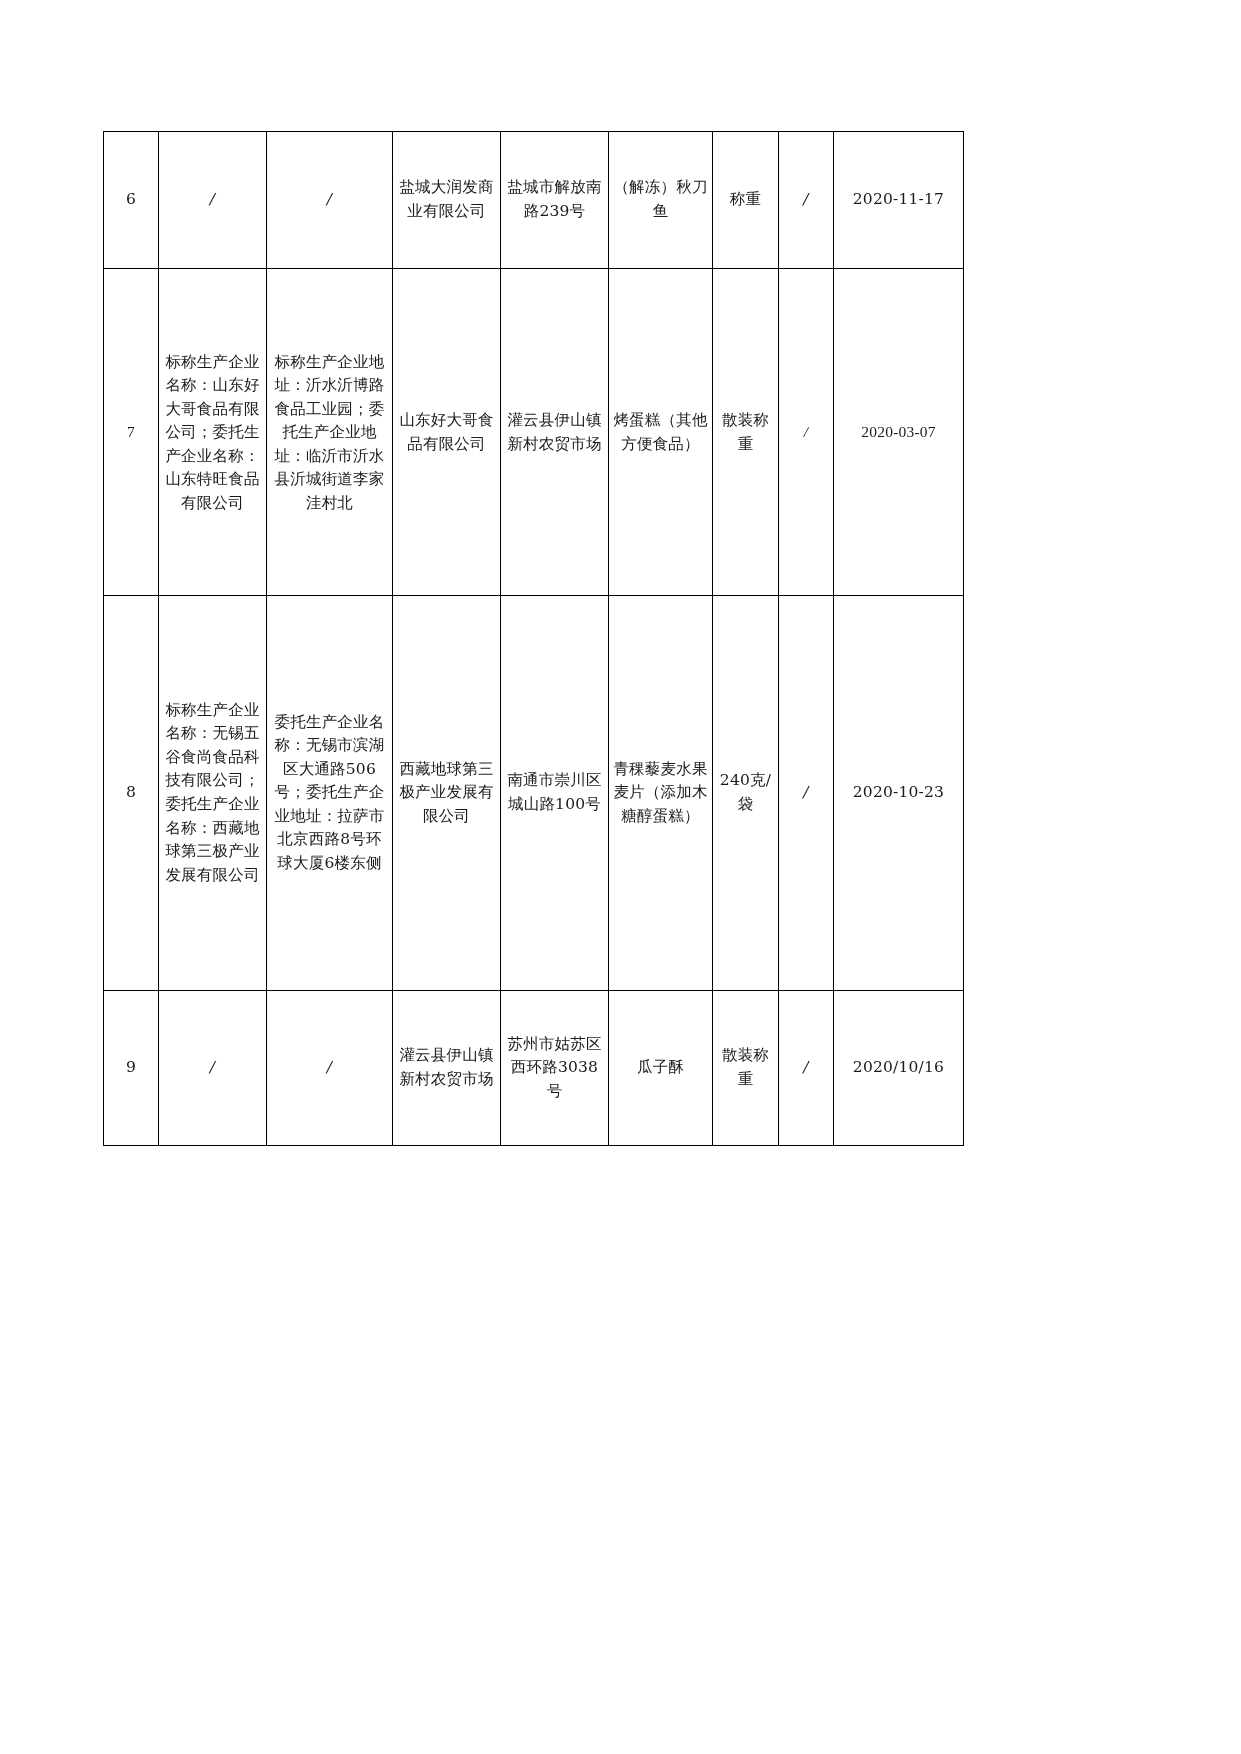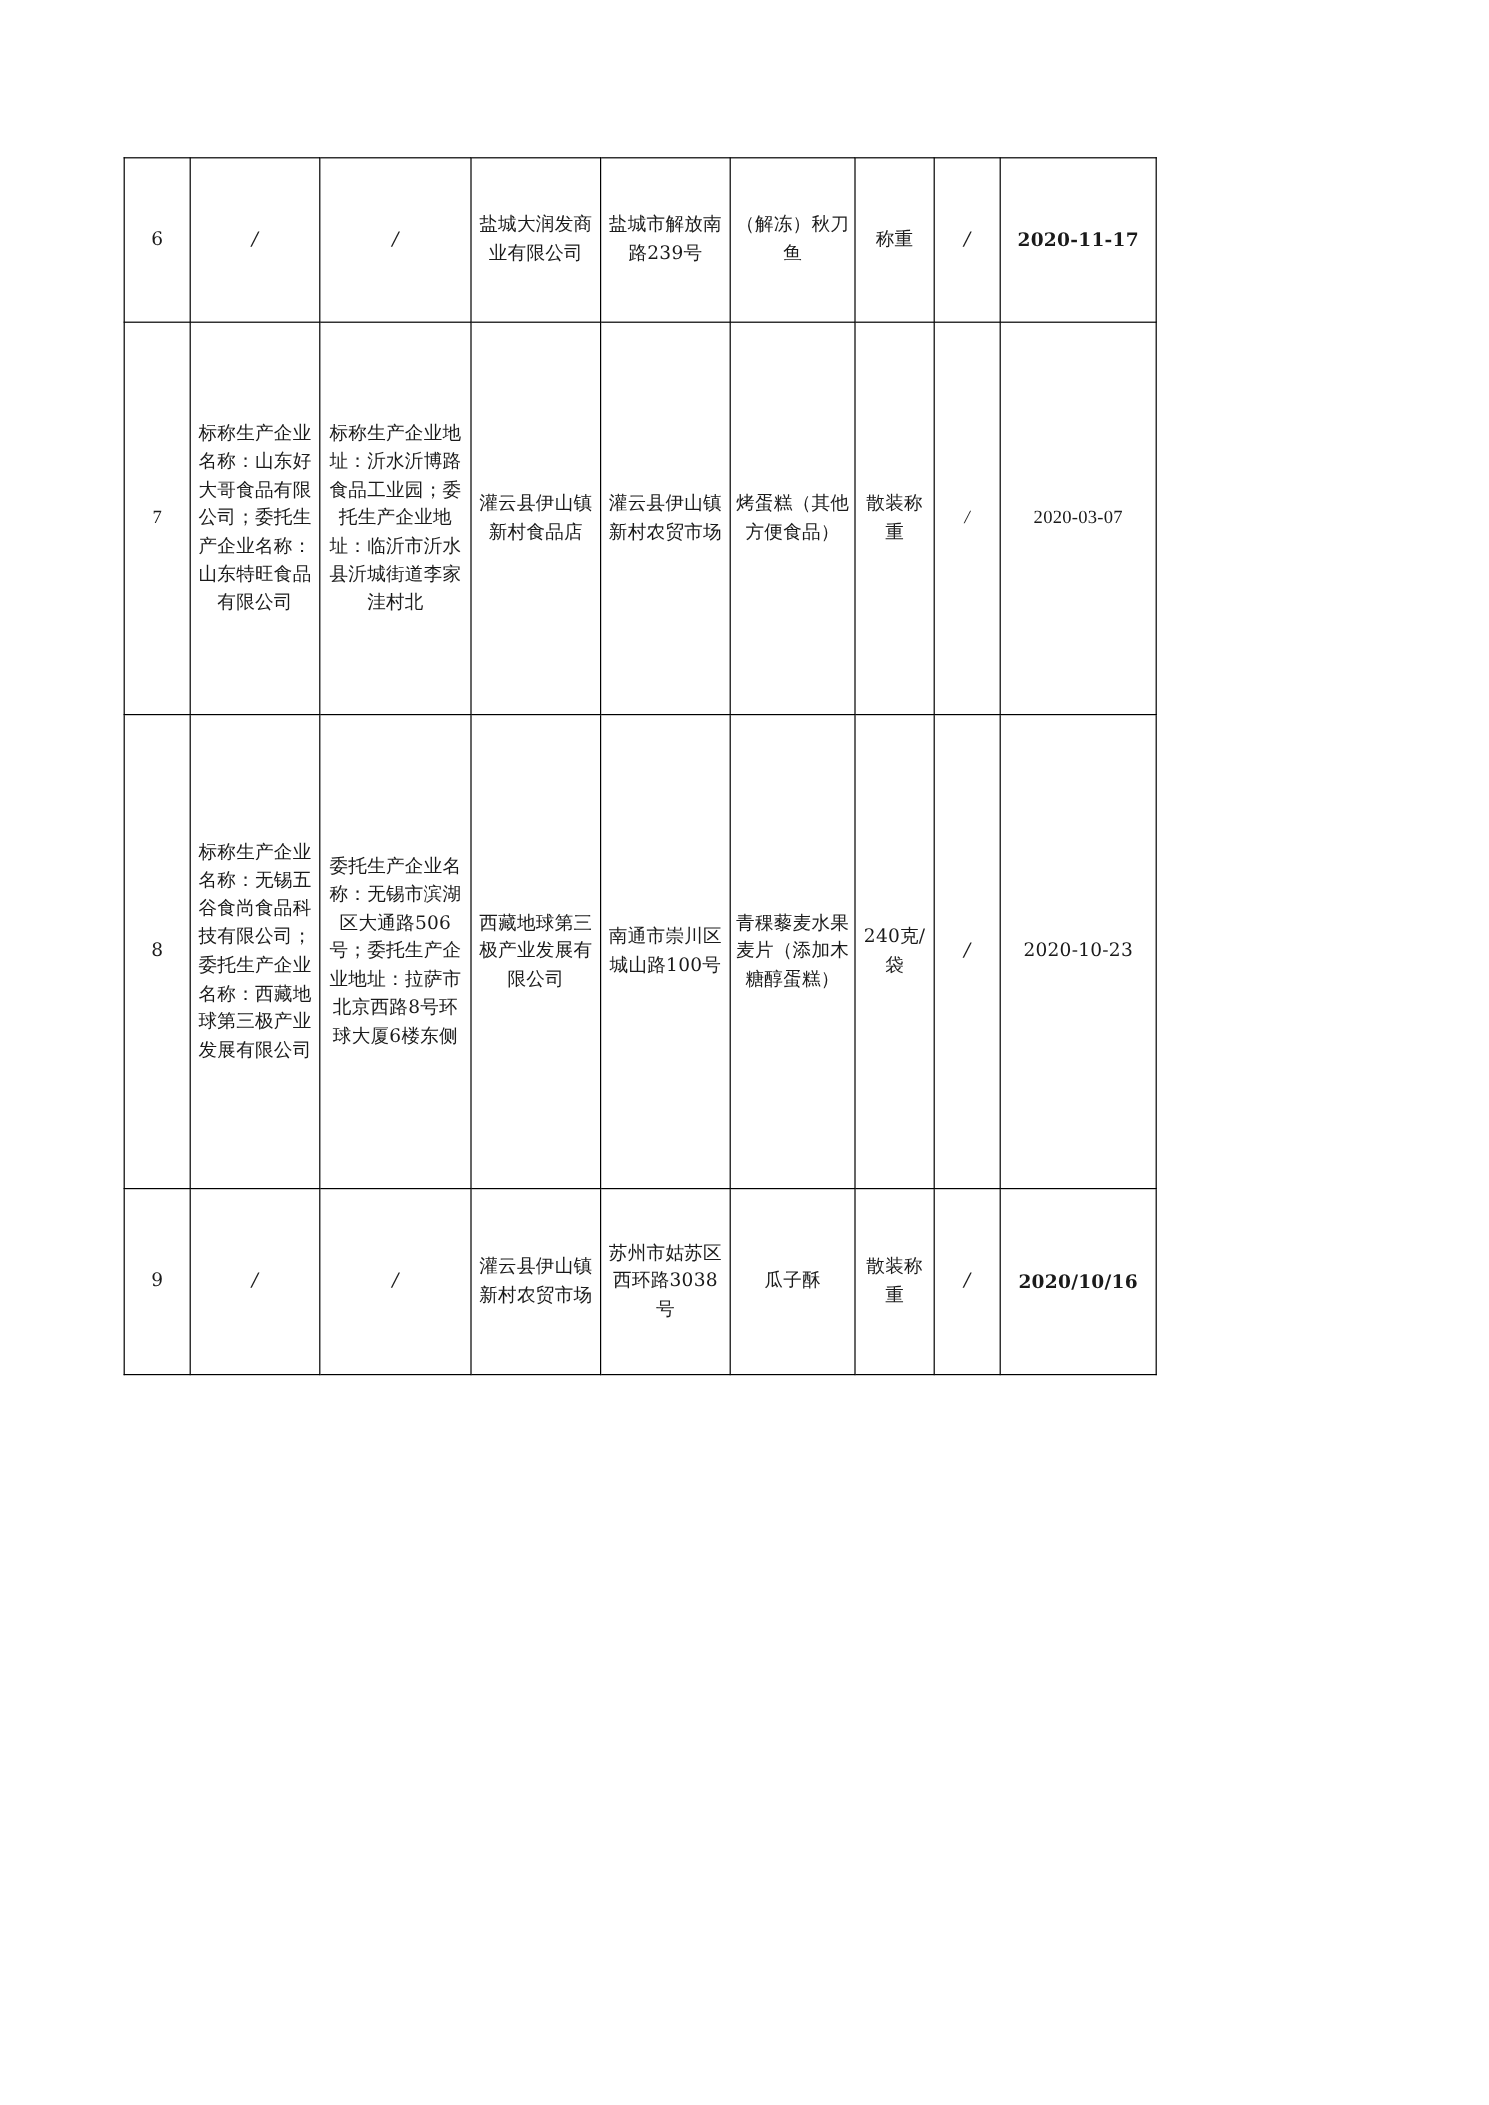--- a/index.html
+++ b/index.html
@@ -54,21 +54,21 @@
   col.c5 { width: 108px; }
   col.c6 { width: 104px; }
   col.c7 { width: 66px; }
   col.c8 { width: 55px; }
   col.c9 { width: 130px; }
 
   td.num { font-size: 17px; }
   td.slash { font-size: 17px; font-style: italic; }
   td.cjk { text-align: justify; text-align-last: center; }
   td.date { font-size: 16.5px; }
-  td.nowrap-date { font-size: 16.5px; white-space: nowrap; font-weight: bold; }
+  td.nowrap-date { font-size: 16.5px; white-space: nowrap; }
 
   tr.r6 td { height: 132px; }
   tr.r7 td { height: 322px; font-family: Liberation Serif, serif; }
   tr.r8 td { height: 390px; }
   tr.r9 td { height: 150px; }
 </style>
 </head>
 <body>
 
 <div class="page">
@@ -95,21 +95,21 @@
           <td class="cjk">（解冻）秋刀鱼</td>
           <td class="cjk">称重</td>
           <td class="slash">/</td>
           <td class="nowrap-date">2020-11-17</td>
         </tr>
 
         <tr class="r7">
           <td class="num">7</td>
           <td class="cjk">标称生产企业名称：山东好大哥食品有限公司；委托生产企业名称：山东特旺食品有限公司</td>
           <td class="cjk">标称生产企业地址：沂水沂博路食品工业园；委托生产企业地址：临沂市沂水县沂城街道李家洼村北</td>
-          <td class="cjk">灌云县伊山镇新村食品店</td>
+          <td class="cjk">山东好大哥食品有限公司</td>
           <td class="cjk">灌云县伊山镇新村农贸市场</td>
           <td class="cjk">烤蛋糕（其他方便食品）</td>
           <td class="cjk">散装称重</td>
           <td class="slash">/</td>
           <td class="date">2020-03-07</td>
         </tr>
 
         <tr class="r8">
           <td class="num">8</td>
           <td class="cjk">标称生产企业名称：无锡五谷食尚食品科技有限公司；委托生产企业名称：西藏地球第三极产业发展有限公司</td>

